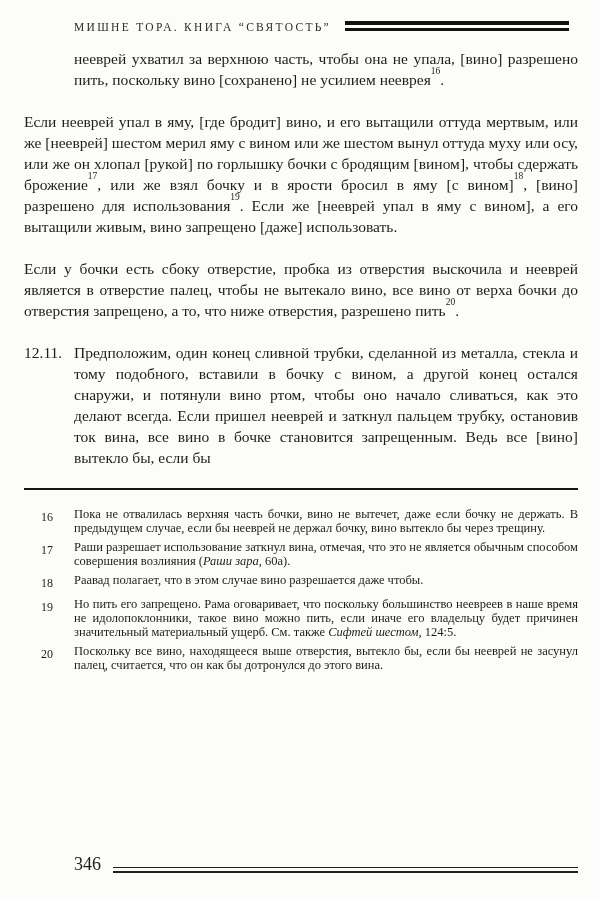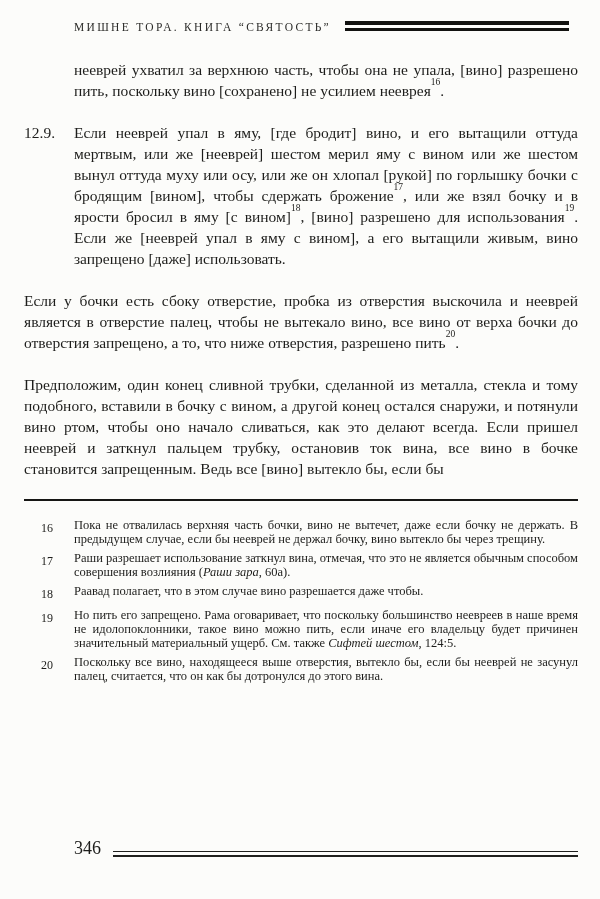--- a/index.html
+++ b/index.html
@@ -40,21 +40,21 @@
   .bar-thick { height: 4px; }
   .bar-thin  { height: 3px; }
 
   
   .content { padding: 14px 22px 0 24px; }
   .para {
     font-size: 15.5px;
     line-height: 21px;
     text-align: justify;
   }
-  .para-indent { margin-left: 50px; margin-top: 12px; }
+  .para-indent { margin-left: 50px; margin-top: 1px; }
   .section { display: flex; margin-top: 21px; }
   .sec-num {
     flex: 0 0 50px;
     font-size: 15.5px;
     line-height: 21px;
   }
   .sec-text { flex: 1; }
 
   sup {
     font-size: 9.5px;
@@ -82,21 +82,21 @@
     font-size: 12.5px;
     line-height: 14px;
     text-align: justify;
   }
 
   
   .footer {
     position: absolute;
     left: 24px;
     right: 22px;
-    bottom: 40px;
+    bottom: 24px;
     display: flex;
     align-items: center;
   }
   .page-num {
     margin-left: 50px;
     font-size: 18px;
     color: #1d1d1b;
   }
   .footer-rules {
     flex: 1;
@@ -119,29 +119,29 @@
       <div class="bar bar-thick"></div>
       <div class="bar bar-thin"></div>
     </div>
   </div>
 
   <div class="content">
 
     <p class="para para-indent"><span>нееврей ухватил за верхнюю часть, чтобы она не упала, [вино] разрешено пить, поскольку вино [сохранено] не усилием нееврея</span><sup>16</sup><span>.</span></p>
 
     <div class="section">
-      <div class="sec-num">12.9.</div>
       <p class="para sec-text"><span>Если нееврей упал в яму, [где бродит] вино, и его вытащили оттуда мертвым, или же [нееврей] шестом мерил яму с вином или же шестом вынул оттуда муху или осу, или же он хлопал [рукой] по горлышку бочки с бродящим [вином], чтобы сдержать брожение</span><sup>17</sup><span>, или же взял бочку и в ярости бросил в яму [с вином]</span><sup>18</sup><span>, [вино] разрешено для использования</span><sup>19</sup><span>. Если же [нееврей упал в яму с вином], а его вытащили живым, вино запрещено [даже] использовать.</span></p>
     </div>
 
     <div class="section">
       <p class="para sec-text"><span>Если у бочки есть сбоку отверстие, пробка из отверстия выскочила и нееврей является в отверстие палец, чтобы не вытекало вино, все вино от верха бочки до отверстия запрещено, а то, что ниже отверстия, разрешено пить</span><sup>20</sup><span>.</span></p>
     </div>
 
     <div class="section">
+      <div class="sec-num">12.11.</div>
       <p class="para sec-text"><span>Предположим, один конец сливной трубки, сделанной из металла, стекла и тому подобного, вставили в бочку с вином, а другой конец остался снаружи, и потянули вино ртом, чтобы оно начало сливаться, как это делают всегда. Если пришел нееврей и заткнул пальцем трубку, остановив ток вина, все вино в бочке становится запрещенным. Ведь все [вино] вытекло бы, если бы</span></p>
     </div>
 
   </div>
 
   <div class="fn-sep"></div>
 
   <div class="footnotes">
 
     <div class="footnote">

